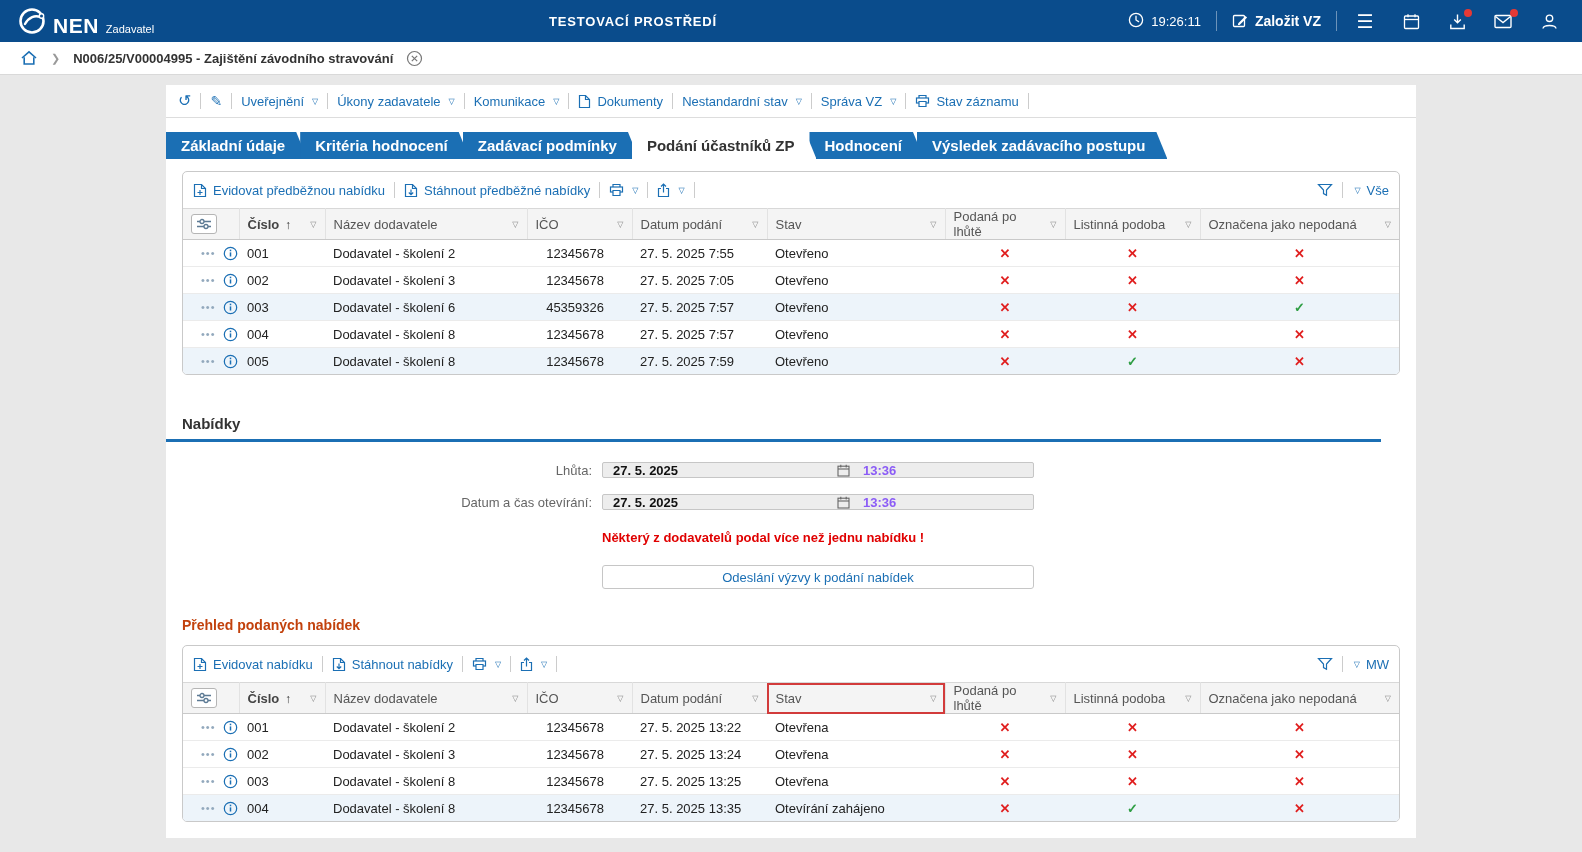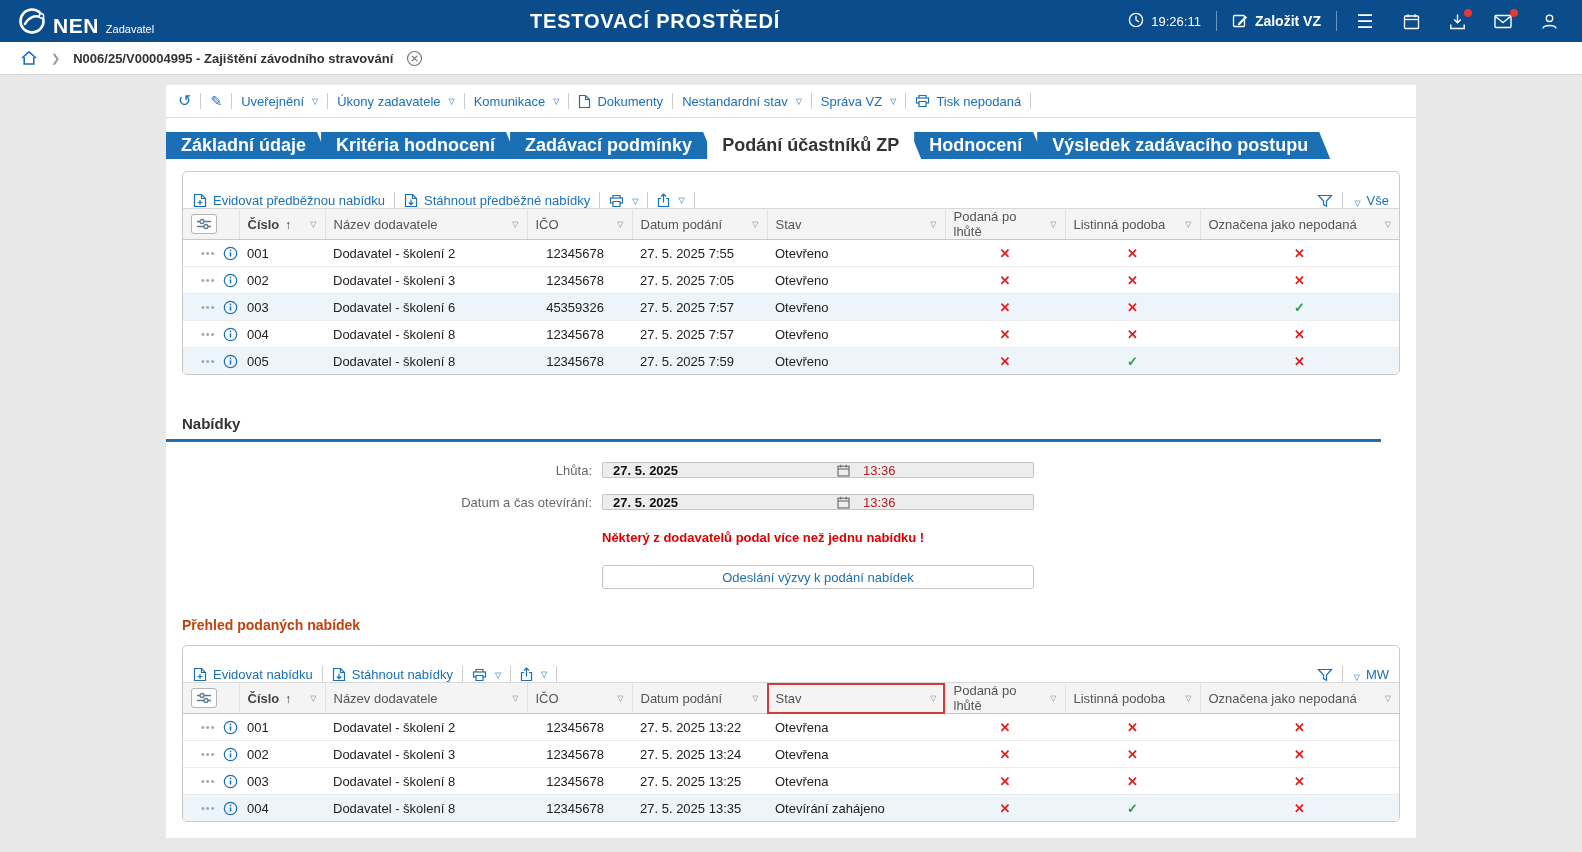--- a/index.html
+++ b/index.html
@@ -8,21 +8,21 @@
     font-family:"Liberation Sans", sans-serif;
     font-size:13px; color:#333;
     background:#e8e8e8; overflow:hidden;
   }
   
   .topbar { height:42px; background:#0a4c8c; display:flex; align-items:center; color:#fff; padding:0 10px 0 18px; position:relative; }
   .brand { display:flex; align-items:flex-end; gap:7px; cursor:pointer; }
   .logo-wrap { width:28px; height:28px; margin-bottom:1px; }
   .brand-name { font-size:21px; font-weight:bold; letter-spacing:.5px; line-height:1; }
   .brand-sub { font-size:11px; margin-bottom:1px; }
-  .env-title { position:absolute; left:655px; transform:translateX(-50%); font-size:20px; font-weight:bold; letter-spacing:.8px; }
+  .env-title { position:absolute; left:633px; transform:translateX(-50%); font-size:13px; font-weight:bold; letter-spacing:.8px; }
   .topbar-right { margin-left:auto; display:flex; align-items:center; }
   .top-item { display:flex; align-items:center; gap:7px; margin:0 10px; white-space:nowrap; }
   .tsep { width:1px; height:20px; background:rgba(255,255,255,.4); margin:0 5px; }
   .top-icon-btn { width:46px; display:flex; justify-content:center; align-items:center; position:relative; background:none; border:none; color:#fff; cursor:pointer; height:42px; }
   .hamburger { font-size:19px; line-height:1; }
   .badge-dot { position:absolute; top:9px; right:8px; width:8px; height:8px; border-radius:50%; background:#e53935; }
   .zalozit { background:none; border:none; color:#fff; font-weight:bold; font-size:14px; display:flex; align-items:center; gap:7px; cursor:pointer; font-family:inherit; }
   .clock-time { font-size:13px; }
   
   .breadcrumb-bar { height:33px; background:#fff; border-bottom:1px solid #d9d9d9; display:flex; align-items:center; padding:0 20px; gap:13px; }
@@ -35,26 +35,26 @@
   
   .record-toolbar { display:flex; align-items:center; height:33px; padding:0 12px; border-bottom:1px solid #ddd; }
   .tb-link { color:#1b6fb4; display:flex; align-items:center; gap:6px; cursor:pointer; white-space:nowrap; }
   .tb-icon { color:#1b6fb4; cursor:pointer; display:flex; align-items:center; }
   .uni-icon { font-size:16px; line-height:1; }
   .vsep { width:1px; height:16px; background:#ccc; margin:0 9px; flex:0 0 auto; }
   .caret { font-size:8px; color:#1b6fb4; margin-left:2px; }
   .th-caret { color:#8a8a8a; margin-left:4px; }
   
   .tabs { display:flex; margin-top:14px; position:relative; }
-  .tab { height:27px; line-height:27px; padding:0 22px 0 15px; background:#1b6fb4; color:#fff; font-weight:bold; font-size:18px; cursor:pointer;
+  .tab { height:27px; line-height:27px; padding:0 22px 0 15px; background:#1b6fb4; color:#fff; font-weight:bold; font-size:15px; cursor:pointer;
          clip-path:polygon(0 0, calc(100% - 11px) 0, 100% 100%, 0 100%); margin-right:-7px; position:relative;text-align:center; }
   .tab.active { background:#fff; color:#333; z-index:2; }
   
   .card { border:1px solid #c9c9c9; border-radius:5px; margin:12px 16px 0; background:#fff; overflow:hidden; }
-  .card-toolbar { height:36px; display:flex; align-items:flex-end; padding:0 10px; }
+  .card-toolbar { height:36px; display:flex; align-items:center; padding:0 10px; }
   .flex-spacer { flex:1; }
   .view-label { color:#1b6fb4; margin-left:6px; cursor:pointer; }
   table { width:100%; border-collapse:collapse; table-layout:fixed; }
   thead th { background:#f4f4f4; border-top:1px solid #d8d8d8; border-bottom:1px solid #c9c9c9; border-right:1px solid #e2e2e2;
              height:31px; font-weight:normal; color:#555; text-align:left; padding:0 8px; }
   thead th:last-child { border-right:none; }
   .th-inner { display:flex; justify-content:space-between; align-items:center; }
   .sort-arrow { color:#333; font-weight:bold; font-size:12px; margin-left:2px; }
   th.th-red { outline:2px solid #d23b3b; outline-offset:-2px; }
   .th-label { font-weight:bold; color:#444; }
@@ -71,21 +71,21 @@
   .mark-x { color:#e01e1e; font-weight:bold; }
   .mark-check { color:#2f9e44; font-weight:bold; }
   
   .section-title { margin:40px 35px 0 0; padding:0 0 7px 16px; font-size:15px; font-weight:bold; color:#333; border-bottom:3px solid #1b6fb4; }
   .form-row { display:flex; align-items:center; margin-top:16px; padding-left:16px; }
   .form-row.first { margin-top:20px; }
   .form-label { width:420px; text-align:right; color:#666; padding-right:10px; }
   .dt-field { width:432px; height:16px; background:#ededed; border:1px solid #c6c6c6; border-radius:2px; display:flex; align-items:center; }
   .dt-date { flex:1; padding:0 10px; font-weight:bold; color:#111; }
   .dt-cal { width:24px; display:flex; justify-content:center; color:#555; border-left:0; }
-  .dt-time { width:178px; padding-left:8px; font-weight:normal; color:#b91c1c; }
+  .dt-time { width:178px; padding-left:8px; font-weight:bold; color:#8b5cf6; }
   .send-btn { width:432px; height:24px; background:#fff; border:1px solid #c6c6c6; border-radius:3px; color:#1b6fb4; font-size:13px; cursor:pointer; font-family:inherit; margin-top:2px; }
   .btn-row { margin-top:18px; }
   .warning-text { color:#e00000; font-weight:bold; margin-top:2px; }
   .warn-row { margin-top:18px; }
   .subsection-title { margin:28px 16px 0; font-size:14px; font-weight:bold; color:#c2410c; }
 </style>
 </head>
 <body>
 
 <header class="topbar">
@@ -223,21 +223,21 @@
           </span>
           <span class="vsep"></span>
           <span class="tb-link">
             <span style="display:flex;">
               <svg width="15" height="14" viewBox="0 0 15 14">
                 <path d="M4 4V1.5h7V4" fill="none" stroke="#1b6fb4" stroke-width="1.2"></path>
                 <rect x="1.5" y="4" width="12" height="5" fill="none" stroke="#1b6fb4" stroke-width="1.2"></rect>
                 <path d="M4 7.5h7v5H4z" fill="#fff" stroke="#1b6fb4" stroke-width="1.2"></path>
               </svg>
             </span>
-            <span>Tisk nepodaná</span>
+            <span>Stav záznamu</span>
           </span>
           <span class="vsep"></span>
         </span>
     </div>
 
     <div class="tabs" id="tabs">
         <div class="tab">Základní údaje</div>
         <div class="tab">Kritéria hodnocení</div>
         <div class="tab">Zadávací podmínky</div>
         <div class="tab active">Podání účastníků ZP</div>

